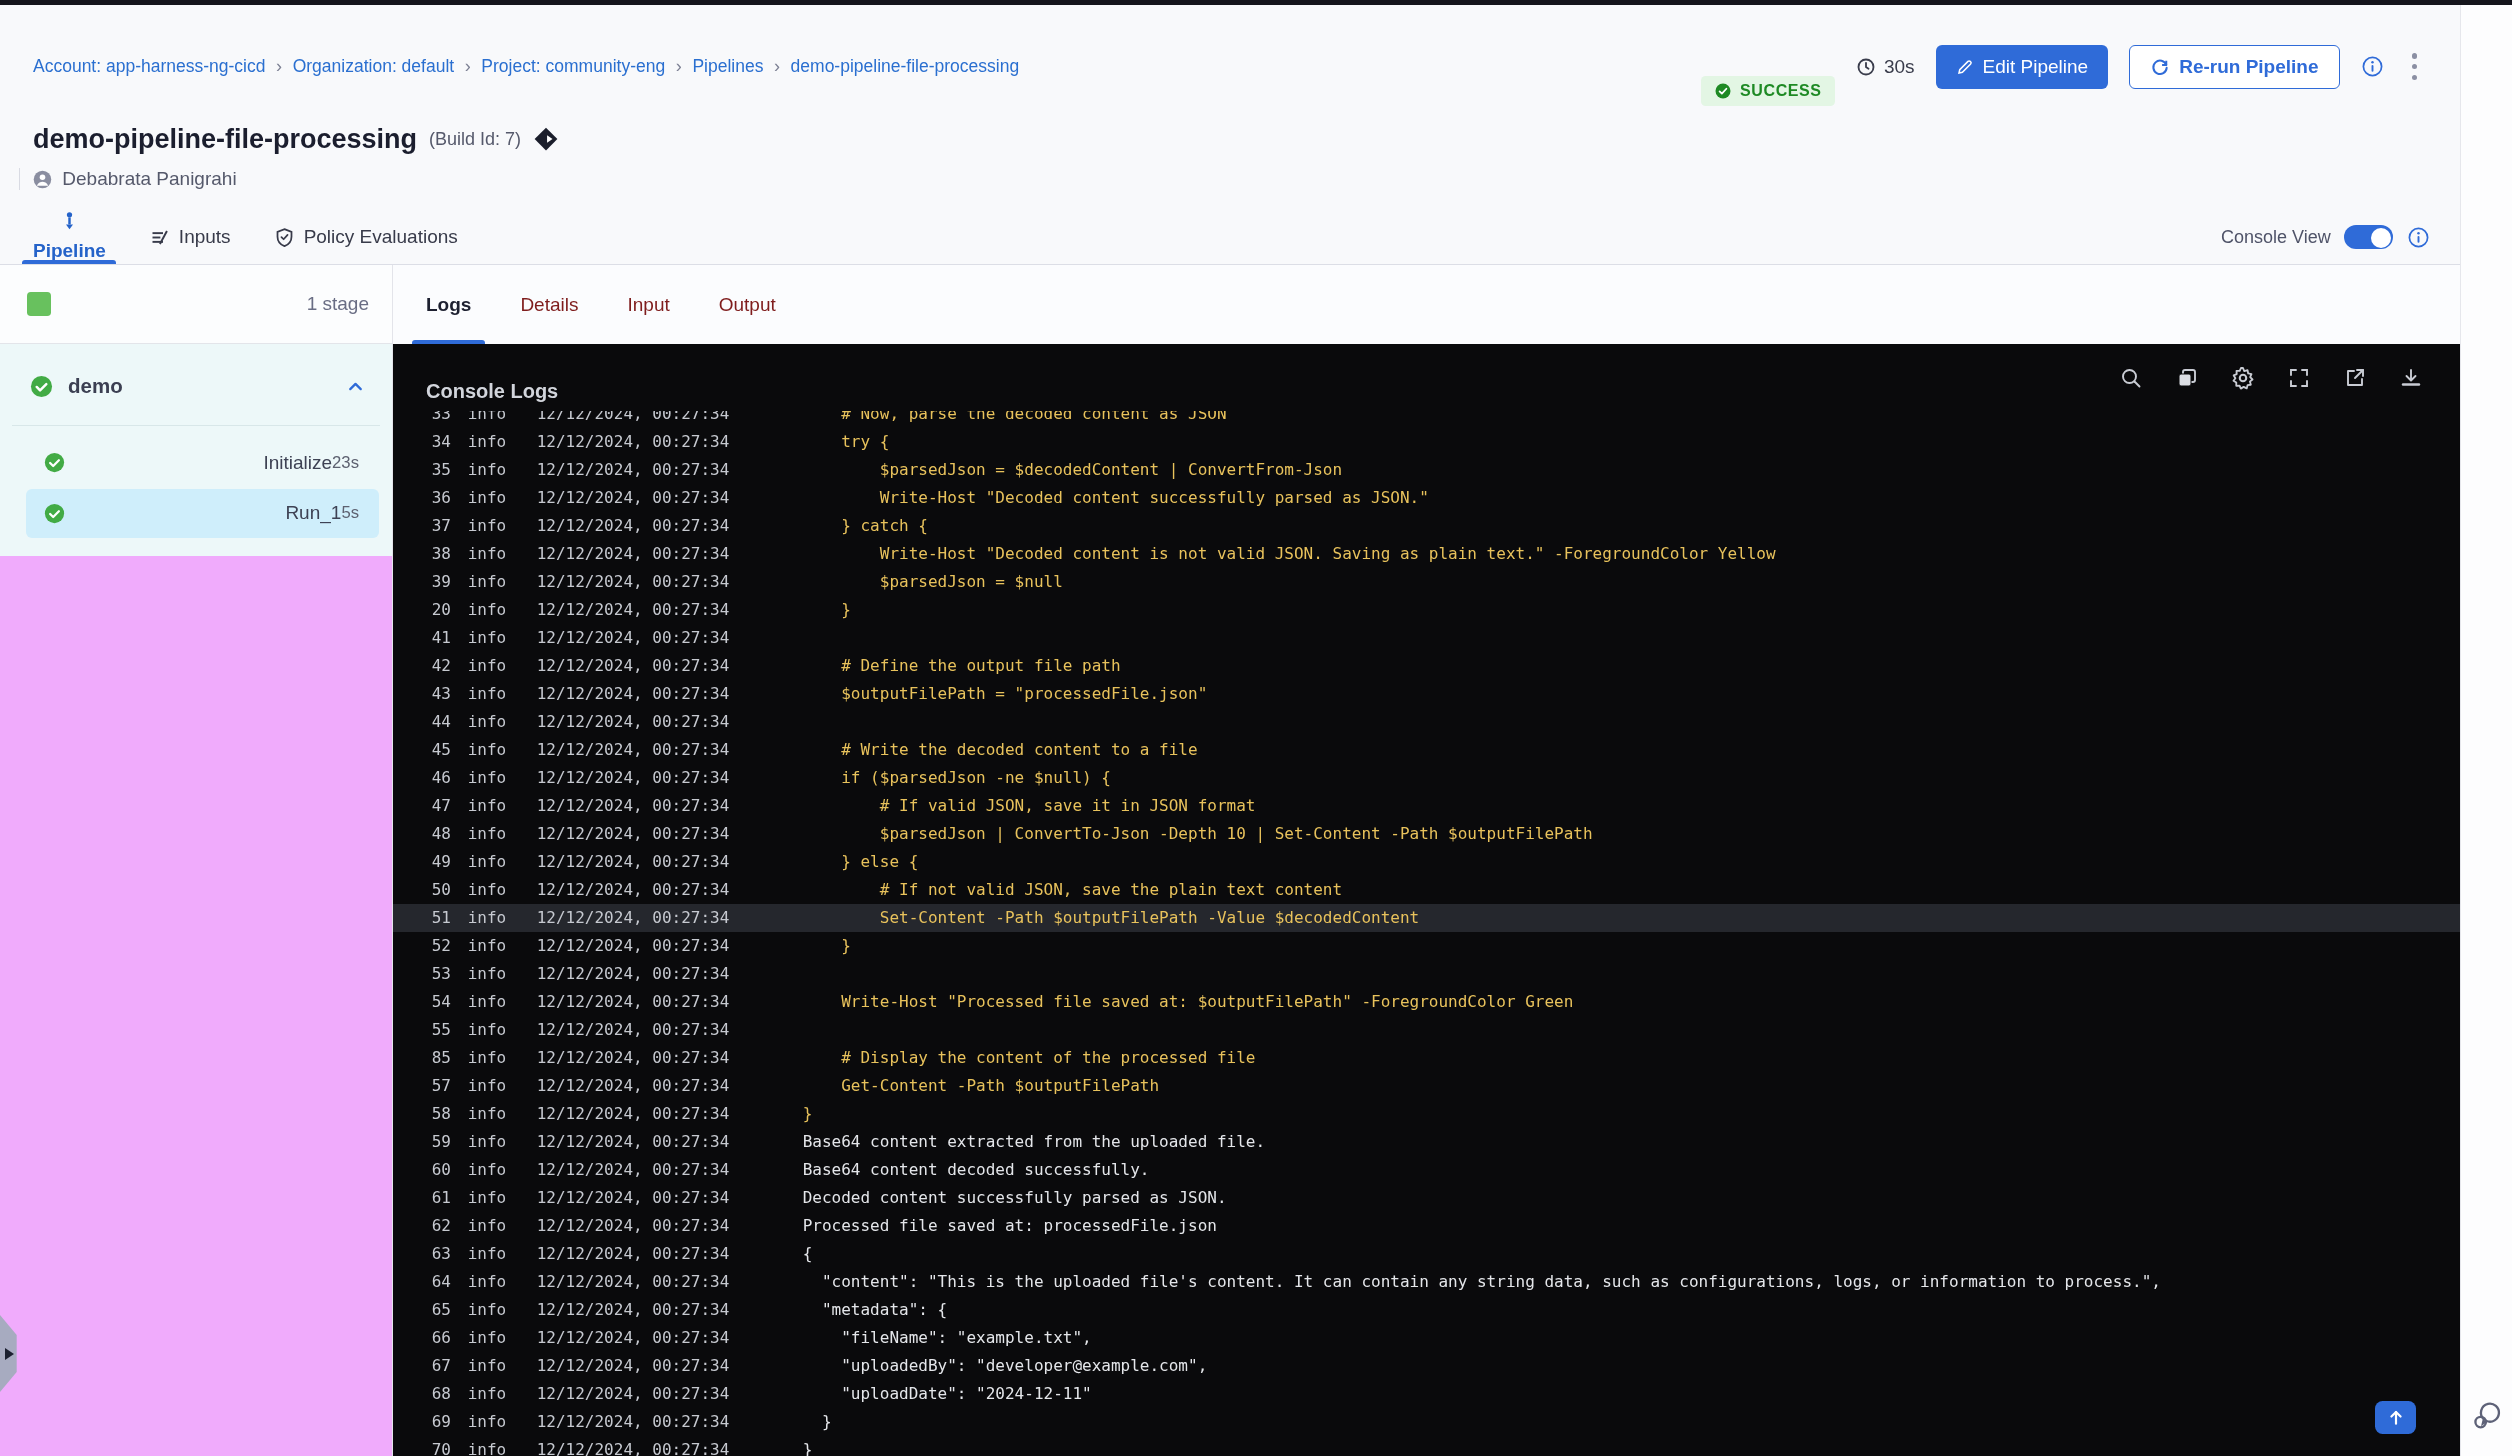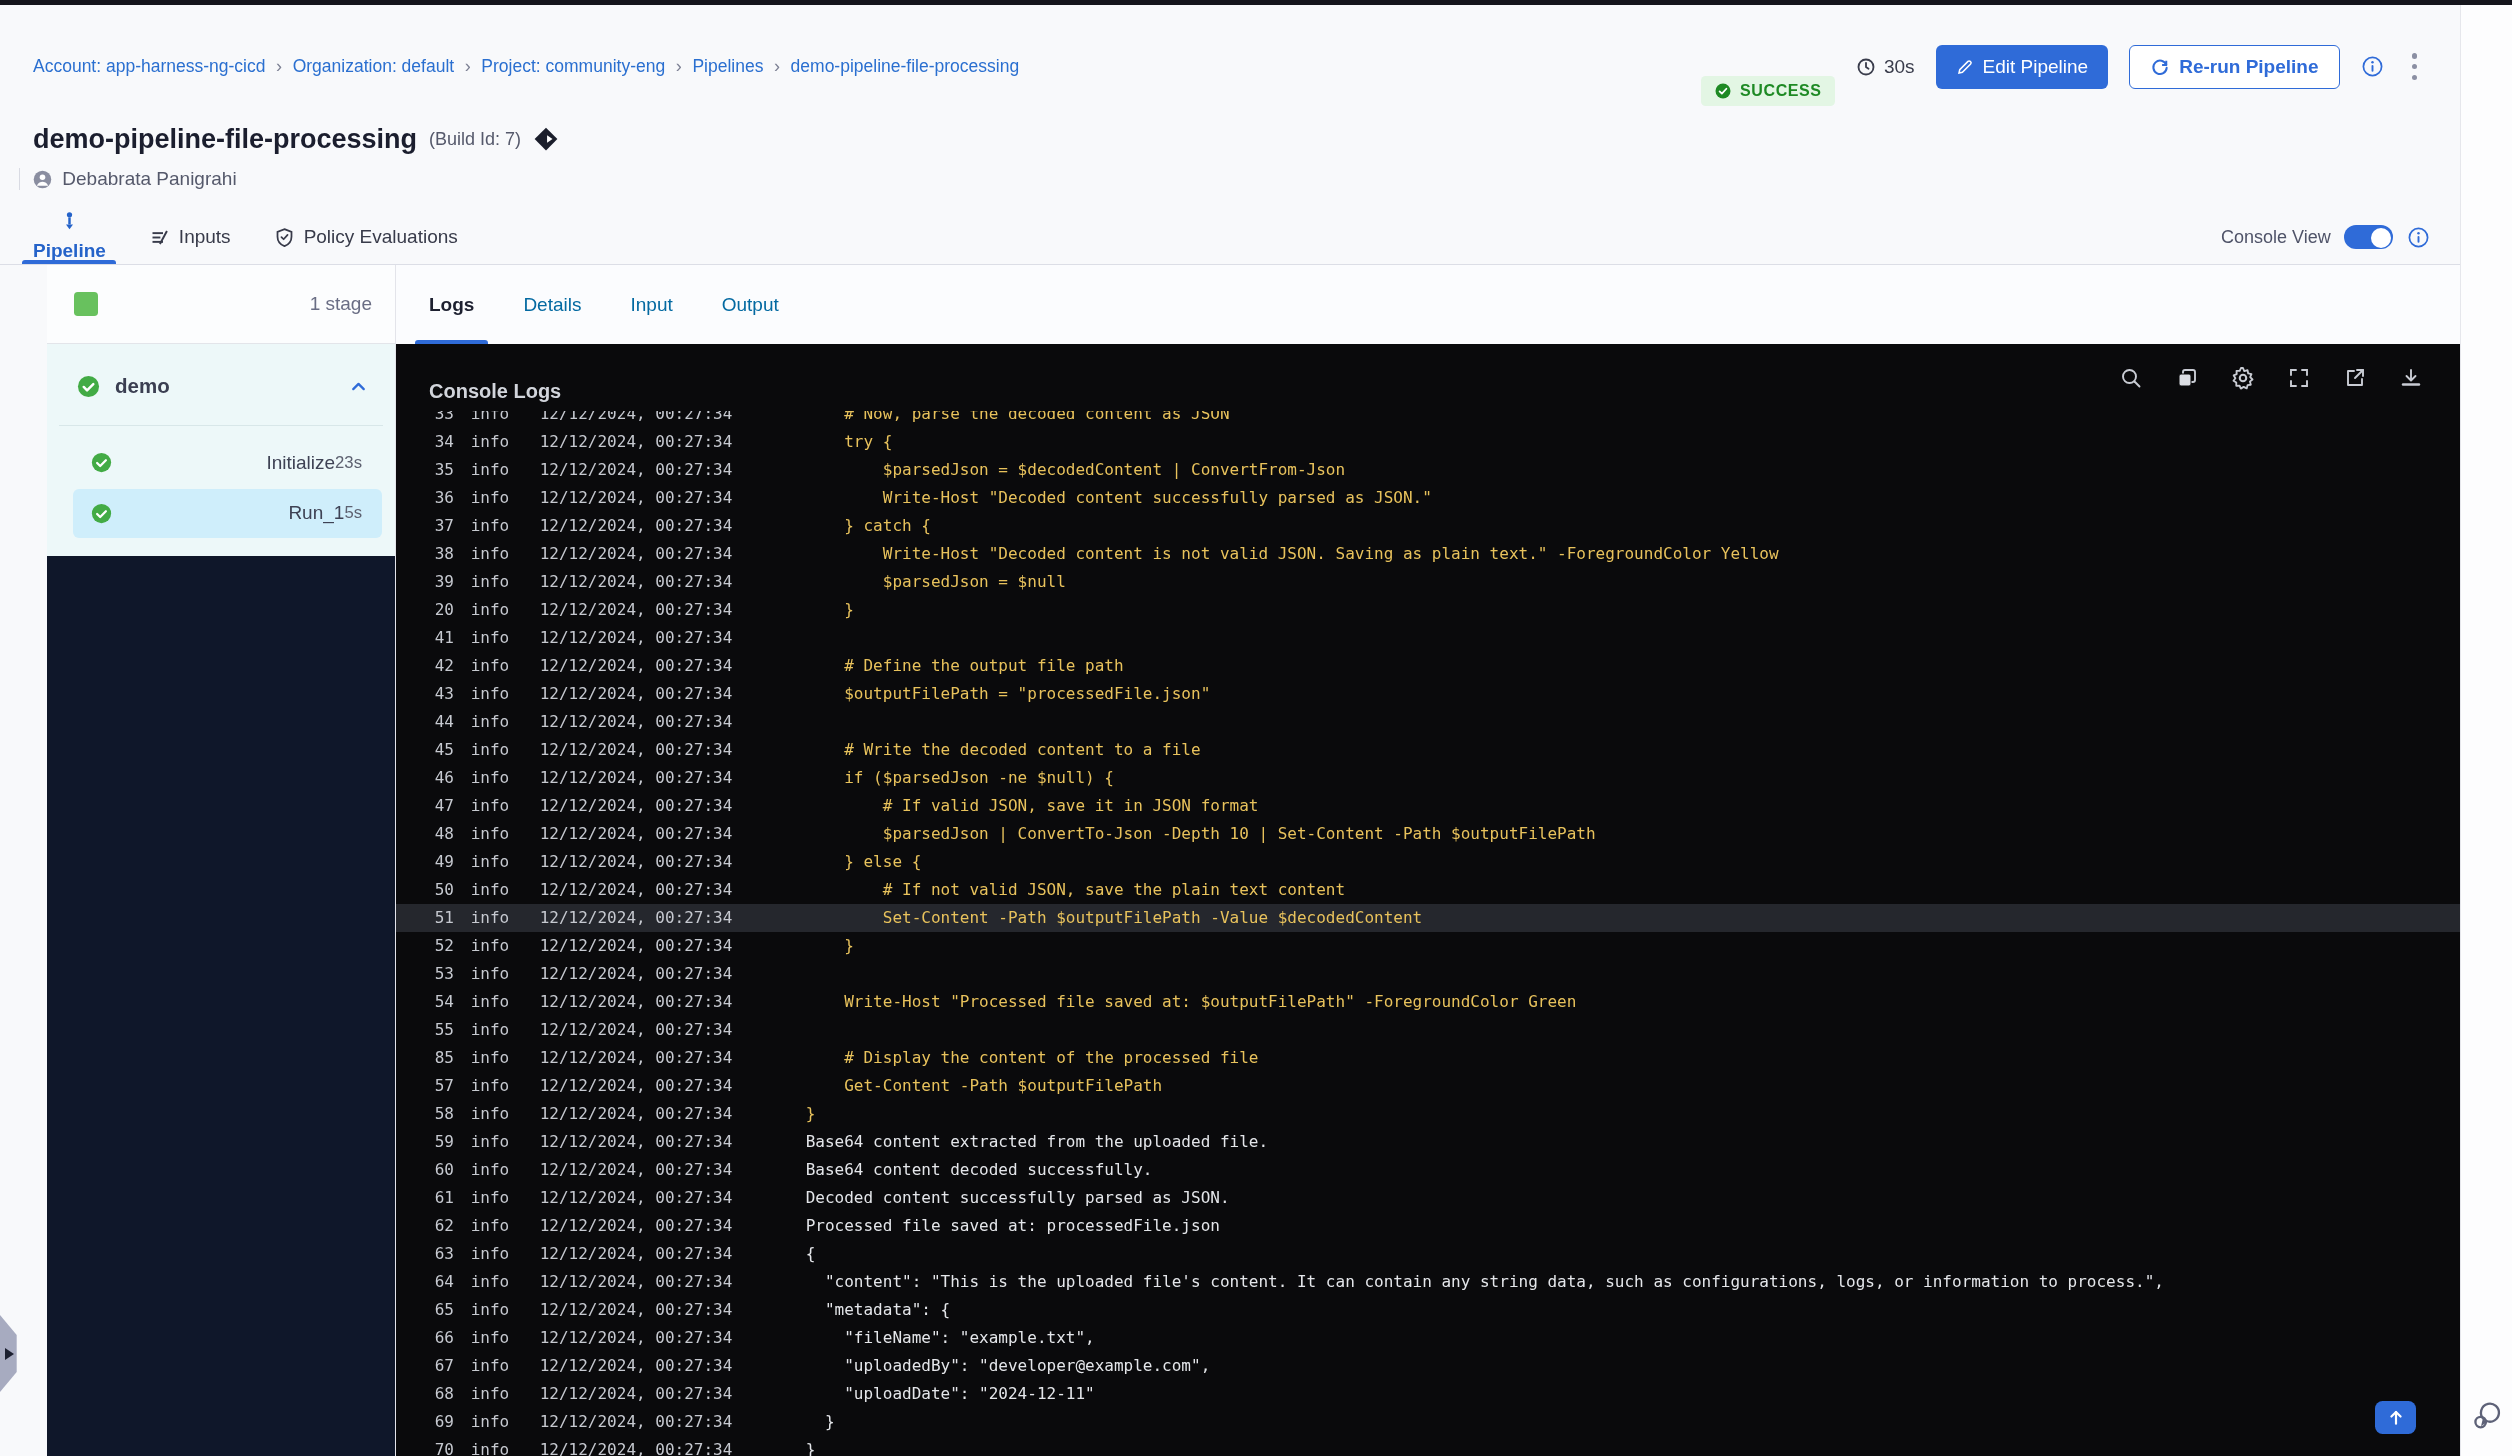--- a/index.html
+++ b/index.html
@@ -51,42 +51,42 @@
     height: 4.6px; background: #2f6bd8; border-radius: 3px 3px 0 0; }
   .console-view { display: flex; align-items: center; gap: 13.7px; }
   .console-view-label { font-size: 18px; color: #4f5368; }
   .toggle { width: 49px; height: 24px; border-radius: 12px; background: #2f6bd8; position: relative; cursor: pointer; }
   .toggle .knob { position: absolute; right: 2.3px; top: 2.3px; width: 20px; height: 20px; border-radius: 50%; background: #fff; }
 
   
   .content { flex: 1; display: flex; min-height: 0; }
 
   
-  .sidebar { width: 349px; border-right: 0.8px solid #e3e4ea; background: #0f172a; display: flex; flex-direction: column; margin-left: 47px; }
+  .sidebar { width: 393px; border-right: 0.8px solid #e3e4ea; background: #f0abfc; display: flex; flex-direction: column; }
   .stagebar { height: 79px; background: #fcfdfe; border-bottom: 0.8px solid #e3e5ea;
     display: flex; align-items: center; justify-content: space-between; padding: 0 23px 0 27px; }
   .stage-square { width: 24px; height: 24px; border-radius: 3.8px; background: #68c15e; }
   .stage-count { font-size: 19px; color: #696d84; }
   .stage-card { background: #edf8f9; padding-bottom: 16.7px; }
   .stage-header { display: flex; align-items: center; justify-content: space-between;
     padding: 30px 26px 27px 30px; cursor: pointer; gap: 40px; }
   .stage-header-left { display: flex; align-items: center; gap: 15px; }
   .stage-name { font-size: 20.5px; font-weight: 600; color: #3b3f52; }
   .stage-divider { height: 0.8px; background: #d8e7e9; margin: 0 12px 12px 12px; }
   .step-row { display: flex; align-items: center; height: 49px; margin: 1.5px 13px 1.5px 26px;
     padding: 0 20px 0 18px; border-radius: 6px; cursor: pointer; text-align: right; }
   .step-row.selected { background: #cfeefb; }
   .step-name { font-size: 19px; color: #3e4254; margin-left: 16.7px; flex: 1; }
   .step-duration { font-size: 16.7px; color: #5d6170; }
 
   
   .exec-panel { flex: 1; display: flex; flex-direction: column; min-width: 0; }
   .log-tabs { height: 79px; background: #fbfcfe; display: flex; align-items: stretch;
     gap: 49px; padding: 0 0 0 33px; }
-  .log-tab { display: flex; align-items: center; font-size: 19px; color: #0369a1;
+  .log-tab { display: flex; align-items: center; font-size: 19px; color: #7f1d1d;
     position: relative; cursor: pointer; }
   .log-tab.active { color: #1d2030; font-weight: bold; }
   .log-tab.active::after { content: ""; position: absolute; left: -13.7px; right: -13.7px; bottom: 0;
     height: 4.6px; background: #2f6bd8; border-radius: 3px 3px 0 0; }
 
   .console { flex: 1; background: #0a0a0c; display: flex; flex-direction: column; position: relative; min-height: 0; }
   .console-header { height: 67px; display: flex; align-items: center; justify-content: space-between;
     padding: 0 36px 0 33px; flex: none; }
   .console-title { font-size: 20px; font-weight: bold; color: #d2d5dc; margin-top: 28px; }
   .console-icons { display: flex; align-items: center; gap: 30px; }

